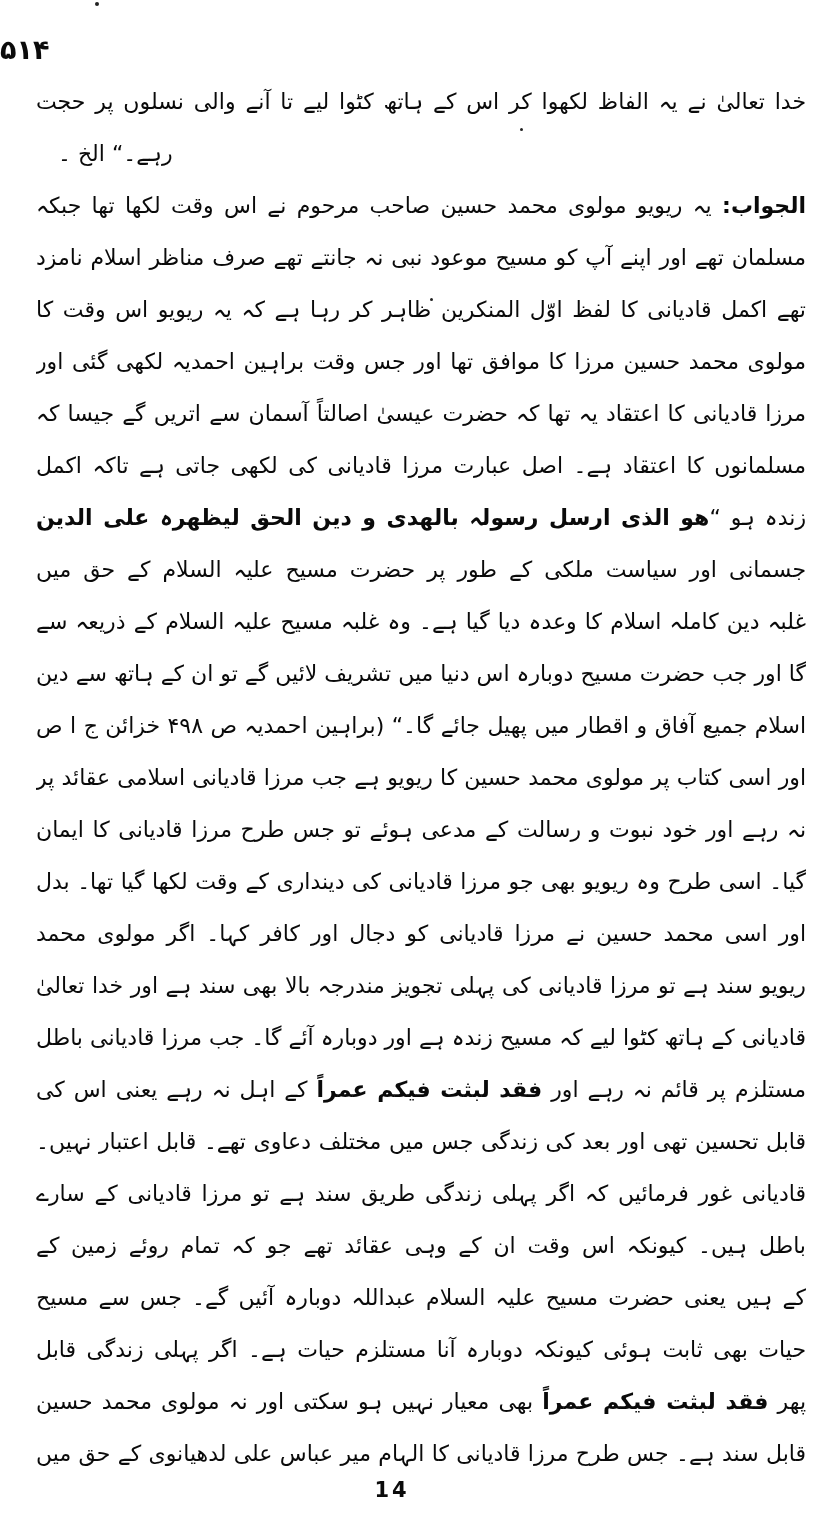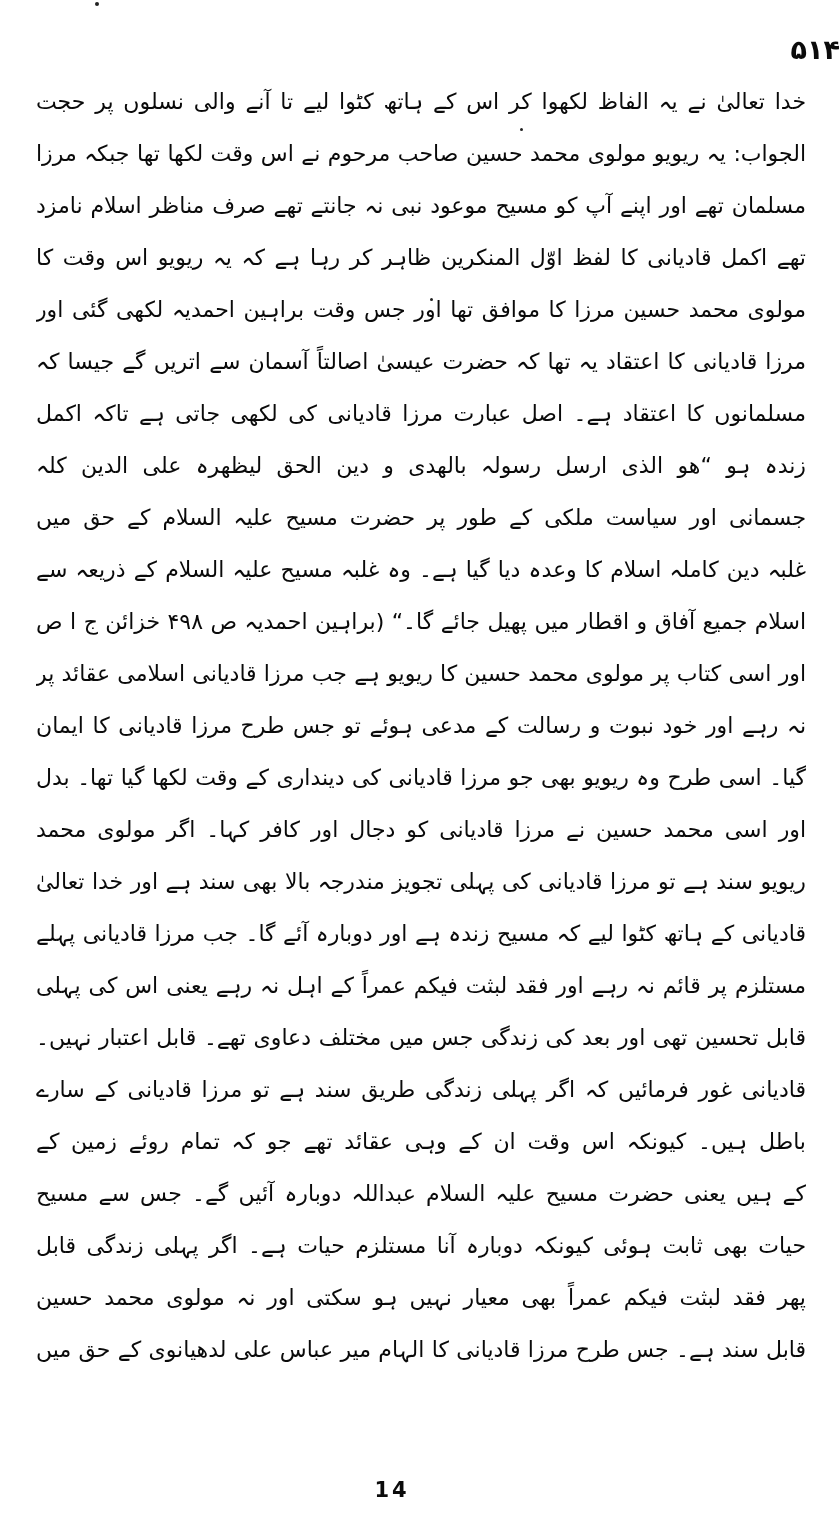--- a/index.html
+++ b/index.html
@@ -6,21 +6,21 @@
   body{
     width:840px;height:1540px;
     background:#ffffff;
     position:relative;
     overflow:hidden;
     font-family:"DejaVu Sans",sans-serif;
     color:#0b0b0b;
   }
   .page-number-top{
     position:absolute;top:34px;left:0;width:100%;
-    text-align:right;
+    text-align:left;
     font-size:27px;font-weight:bold;
     letter-spacing:2px;
   }
   .text-body{
     position:absolute;
     top:76px;left:36px;right:34px;
     direction:rtl;
   }
   .para{margin:0;}
   .line{
@@ -28,21 +28,21 @@
     unicode-bidi:embed;
     font-size:22px;
     line-height:52px;
     height:52px;
     text-align:justify;
     text-align-last:justify;
     white-space:normal;
     color:#0a0a0a;
     overflow:hidden;
   }
-  .line .b{font-weight:normal;}
+  .line .b{font-weight:bold;}
   .line.short{
     text-align:left;
     text-align-last:left;
     padding-left:22px;
   }
   .page-number-bottom{
     position:absolute;
     top:1478px;left:0;width:100%;
     text-align:center;
     font-size:21px;font-weight:bold;
@@ -56,38 +56,40 @@
   .speck3{width:3px;height:3px;left:430px;top:298px;}
 </style>
 </head>
 <body>
 
 <div class="page-number-top">۵۱۴</div>
 
 <div class="text-body">
     <div class="para">
       <div class="line"><span>خدا تعالیٰ نے یہ الفاظ لکھوا کر اس کے ہاتھ کٹوا لیے تا آنے والی نسلوں پر حجت ملزمہ قائم</span></div>
+      <div class="line short"><span>رہے۔“ الخ ۔</span></div>
     </div>
     <div class="para">
       <div class="line"><span class="b">الجواب:</span><span> یہ ریویو مولوی محمد حسین صاحب مرحوم نے اس وقت لکھا تھا جبکہ مرزا قادیانی</span></div>
       <div class="line"><span>مسلمان تھے اور اپنے آپ کو مسیح موعود نبی نہ جانتے تھے صرف مناظر اسلام نامزد کرتے</span></div>
       <div class="line"><span>تھے اکمل قادیانی کا لفظ اوّل المنکرین ظاہر کر رہا ہے کہ یہ ریویو اس وقت کا لکھا ہوا ہے جب</span></div>
       <div class="line"><span>مولوی محمد حسین مرزا کا موافق تھا اور جس وقت براہین احمدیہ لکھی گئی اور براہین احمدیہ میں</span></div>
       <div class="line"><span>مرزا قادیانی کا اعتقاد یہ تھا کہ حضرت عیسیٰ اصالتاً آسمان سے اتریں گے جیسا کہ تمام</span></div>
       <div class="line"><span>مسلمانوں کا اعتقاد ہے۔ اصل عبارت مرزا قادیانی کی لکھی جاتی ہے تاکہ اکمل صاحب کی</span></div>
       <div class="line"><span>زندہ ہو “</span><span class="b">ھو الذی ارسل رسولہ بالھدی و دین الحق لیظھرہ علی الدین کلہ</span></div>
       <div class="line"><span>جسمانی اور سیاست ملکی کے طور پر حضرت مسیح علیہ السلام کے حق میں پیشینگوئی ہے اور جس</span></div>
       <div class="line"><span>غلبہ دین کاملہ اسلام کا وعدہ دیا گیا ہے۔ وہ غلبہ مسیح علیہ السلام کے ذریعہ سے ظہور میں آئے</span></div>
+      <div class="line"><span>گا اور جب حضرت مسیح دوبارہ اس دنیا میں تشریف لائیں گے تو ان کے ہاتھ سے دین</span></div>
       <div class="line"><span>اسلام جمیع آفاق و اقطار میں پھیل جائے گا۔“ (براہین احمدیہ ص ۴۹۸ خزائن ج ا ص ۵۹۳ حاشیہ)</span></div>
       <div class="line"><span>اور اسی کتاب پر مولوی محمد حسین کا ریویو ہے جب مرزا قادیانی اسلامی عقائد پر بعد میں قائم</span></div>
       <div class="line"><span>نہ رہے اور خود نبوت و رسالت کے مدعی ہوئے تو جس طرح مرزا قادیانی کا ایمان بدل</span></div>
       <div class="line"><span>گیا۔ اسی طرح وہ ریویو بھی جو مرزا قادیانی کی دینداری کے وقت لکھا گیا تھا۔ بدل گیا</span></div>
       <div class="line"><span>اور اسی محمد حسین نے مرزا قادیانی کو دجال اور کافر کہا۔ اگر مولوی محمد حسین صاحب کا پہلا</span></div>
       <div class="line"><span>ریویو سند ہے تو مرزا قادیانی کی پہلی تجویز مندرجہ بالا بھی سند ہے اور خدا تعالیٰ نے مرزا</span></div>
-      <div class="line"><span>قادیانی کے ہاتھ کٹوا لیے کہ مسیح زندہ ہے اور دوبارہ آئے گا۔ جب مرزا قادیانی پہلے</span></div>
+      <div class="line"><span>قادیانی کے ہاتھ کٹوا لیے کہ مسیح زندہ ہے اور دوبارہ آئے گا۔ جب مرزا قادیانی باطل</span></div>
       <div class="line"><span>مستلزم پر قائم نہ رہے اور </span><span class="b">فقد لبثت فیکم عمراً</span><span> کے اہل نہ رہے یعنی اس کی پہلی زندگی</span></div>
       <div class="line"><span>قابل تحسین تھی اور بعد کی زندگی جس میں مختلف دعاوی تھے۔ قابل اعتبار نہیں۔ اب اکمل</span></div>
       <div class="line"><span>قادیانی غور فرمائیں کہ اگر پہلی زندگی طریق سند ہے تو مرزا قادیانی کے سارے دعوے</span></div>
       <div class="line"><span>باطل ہیں۔ کیونکہ اس وقت ان کے وہی عقائد تھے جو کہ تمام روئے زمین کے مسلمانوں</span></div>
       <div class="line"><span>کے ہیں یعنی حضرت مسیح علیہ السلام عبداللہ دوبارہ آئیں گے۔ جس سے مسیح علیہ السلام کی</span></div>
       <div class="line"><span>حیات بھی ثابت ہوئی کیونکہ دوبارہ آنا مستلزم حیات ہے۔ اگر پہلی زندگی قابل لحاظ نہیں تو</span></div>
       <div class="line"><span>پھر </span><span class="b">فقد لبثت فیکم عمراً</span><span> بھی معیار نہیں ہو سکتی اور نہ مولوی محمد حسین صاحب کا ریویو</span></div>
       <div class="line"><span>قابل سند ہے۔ جس طرح مرزا قادیانی کا الہام میر عباس علی لدھیانوی کے حق میں قائم</span></div>
     </div>
   </div>

